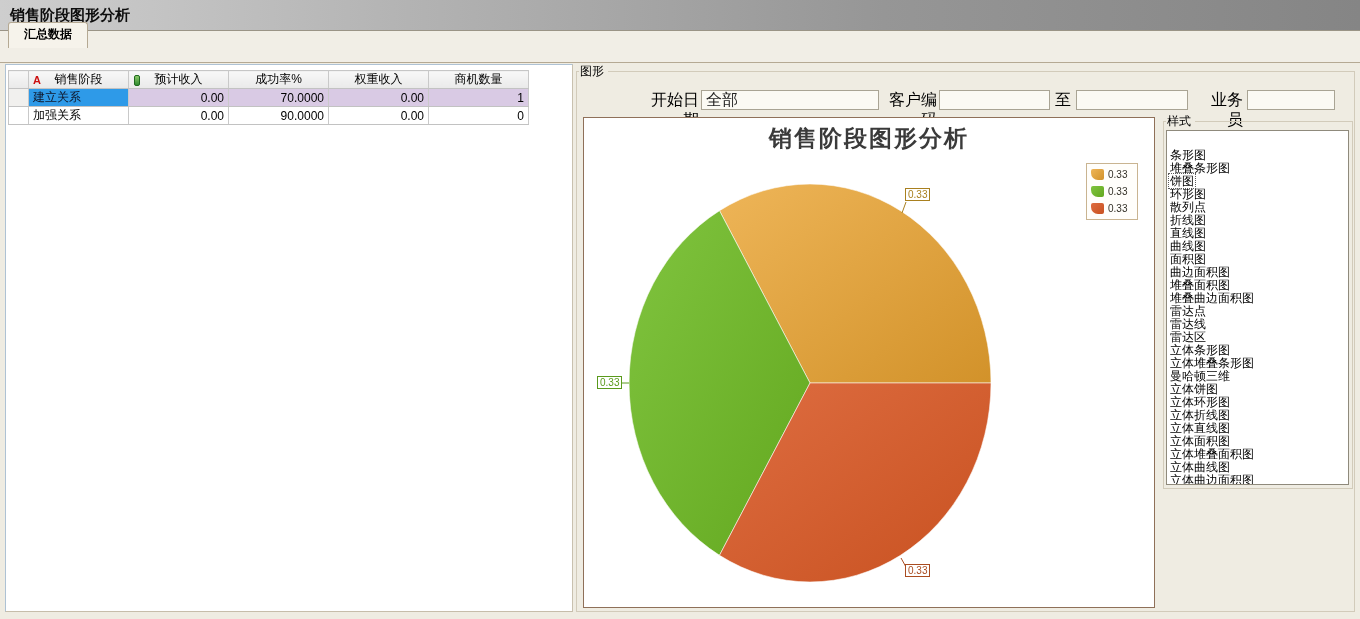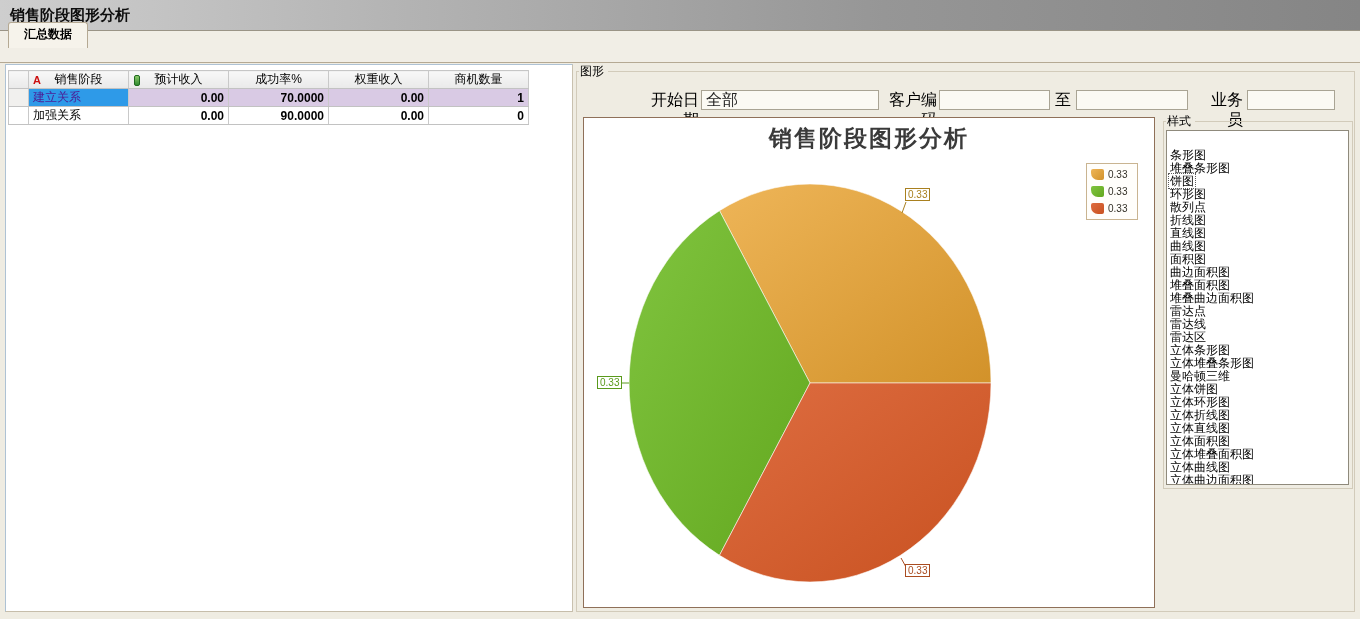--- a/index.html
+++ b/index.html
@@ -39,24 +39,24 @@
     border-right:1px solid #c9c9c9;border-bottom:1px solid #c2c2c2;
     overflow:hidden;white-space:nowrap;
   }
   table.grid th{
     font-weight:normal;text-align:center;position:relative;color:#000;
     background:linear-gradient(#f8f8f8,#e9e9e9);
   }
   .col-ind{width:20px;}
   .col-n{width:100px;}
   td.ind{background:#f1f0ee;}
-  td.num{text-align:right;font-weight:bold;}
+  td.num{text-align:right;}
   td.stage{text-align:left;}
   tr.row-sel td.val{background:#d9cae4;}
-  tr.row-sel td.sel-cell{background:#2e9ae8;color:#4c1d95;}
+  tr.row-sel td.sel-cell{background:#2e9ae8;color:#0f172a;}
   tr.row-green td{background:#eaf4eb;}
   tr.row-white td{background:#ffffff;}
   .hdr-icon-a{position:absolute;left:4px;top:2px;color:#cc1111;font-weight:bold;font-size:11px;line-height:14px;}
   .hdr-icon-pill{
     position:absolute;left:5px;top:4px;width:4px;height:9px;
     background:linear-gradient(#8cc96a,#2f8b2f);border:1px solid #1f6a1f;border-radius:2px;
   }
   
   .right-group{
     position:absolute;left:576px;top:71px;width:779px;height:541px;

